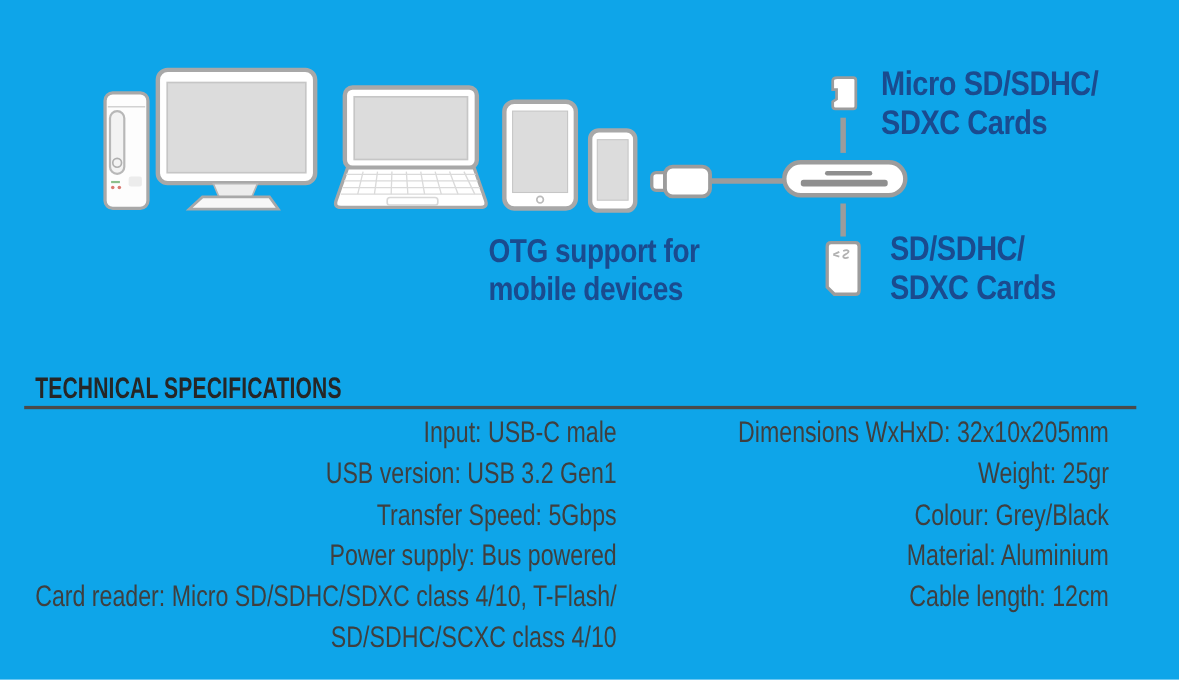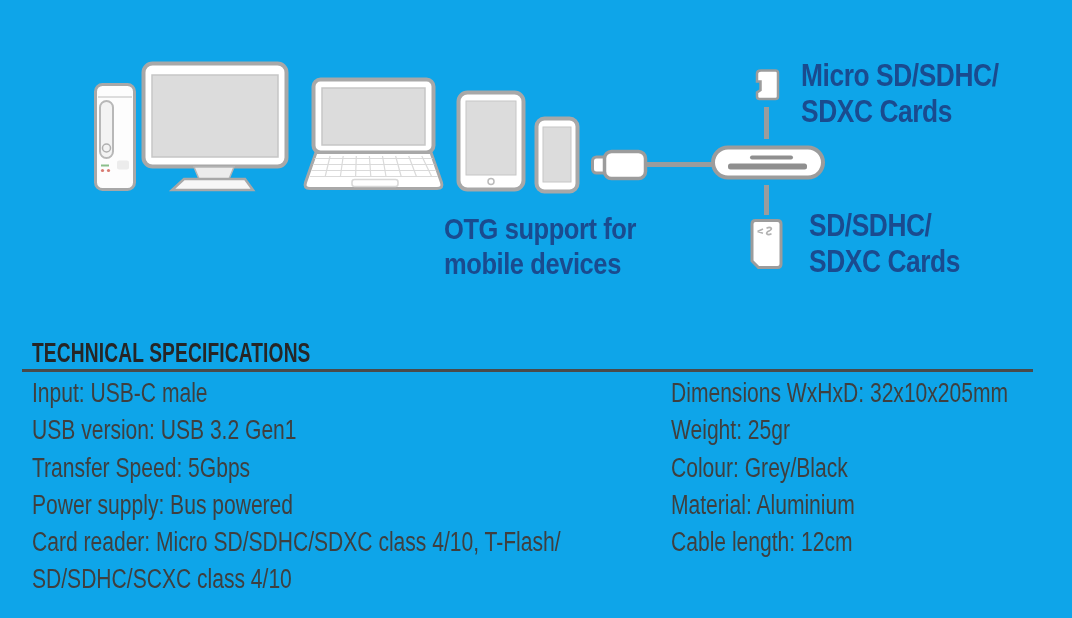--- a/index.html
+++ b/index.html
@@ -16,21 +16,21 @@
   .label-line{display:block;}
   .specs{position:absolute;left:0;top:0;width:1072px;}
   .specs-title{
     position:absolute;left:32px;top:338px;font-size:27px;font-weight:bold;
     color:#262626;line-height:30px;white-space:nowrap;
     transform:scaleX(0.71);transform-origin:0 0;letter-spacing:0.2px;
   }
   .specs-rule{
     position:absolute;left:22px;top:369px;width:1011px;height:3px;background:#4a4a4a;
   }
-  .spec-col{position:absolute;top:375px;}
+  .spec-col{position:absolute;top:375px;text-align:right;}
   .spec-col-left{left:32px;}
   .spec-col-right{left:671px;}
   .spec-line{
     font-size:27px;line-height:37.3px;color:#3f3f3f;white-space:nowrap;
     transform:scaleX(0.78);transform-origin:0 0;
   }
 </style>
 </head>
 <body>
 

